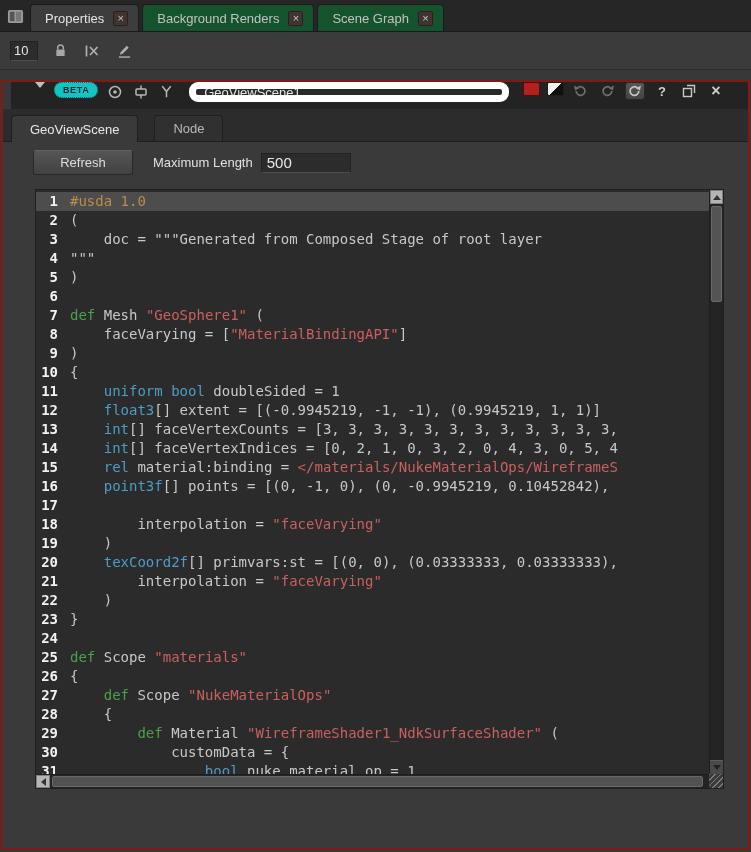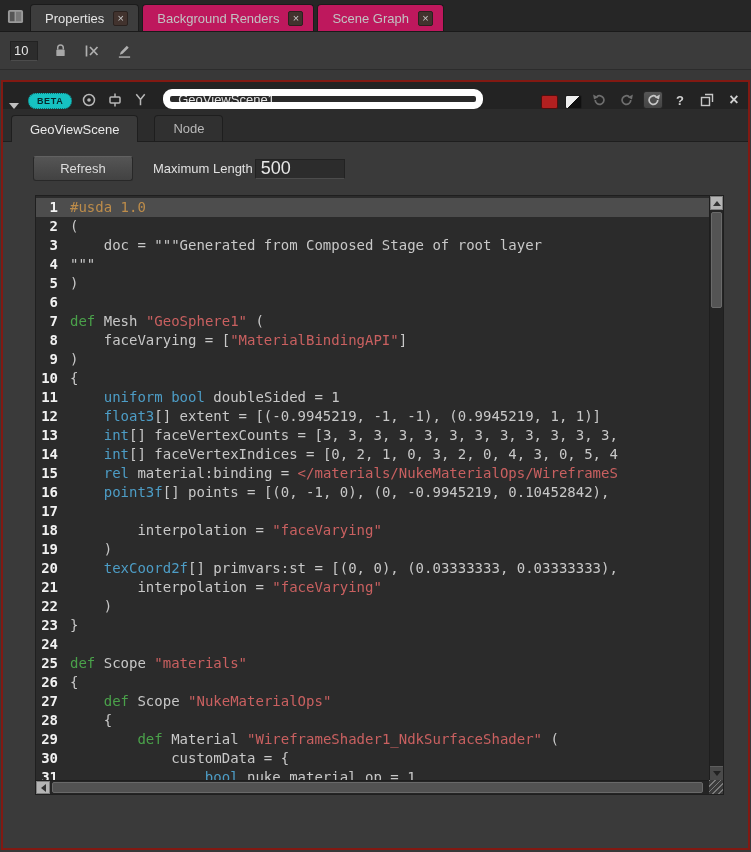--- a/index.html
+++ b/index.html
@@ -5,38 +5,38 @@
   html,body{margin:0;padding:0;width:751px;height:852px;overflow:hidden;
     background:#383838;font-family:"Liberation Sans",sans-serif;
     -webkit-font-smoothing:antialiased;}
   *{box-sizing:border-box;}
 
   
   .wtabbar{height:32px;background:#262626;border-bottom:1px solid #1a1a1a;
     display:flex;align-items:flex-end;padding-left:4px;}
   .pane-icon{width:22px;height:24px;margin:0 4px 3px 0;display:flex;align-items:center;justify-content:center;}
   .wtab{height:27px;display:flex;align-items:center;gap:9px;padding:0 10px 0 14px;
-    background:#be185d;border:1px solid #1b1b1b;border-bottom:none;
+    background:#14532d;border:1px solid #1b1b1b;border-bottom:none;
     border-radius:4px 4px 0 0;margin-right:3px;color:#c2c2c2;font-size:13px;}
   .wtab.active{background:#3d3d3d;color:#e4e4e4;}
   .tclose{width:15px;height:15px;background:#42332e;border:1px solid #2a211e;border-radius:2px;
     color:#c8c8c8;font-size:11px;line-height:13px;text-align:center;cursor:default;}
 
   
   .ptoolbar{height:38px;display:flex;align-items:center;gap:12px;padding:0 10px;
     background:#3b3b3b;border-bottom:1px solid #2c2c2c;}
   .small-input{width:28px;height:20px;background:#2c2c2c;border:1px solid #222;
     border-bottom-color:#4c4c4c;color:#e6e6e6;font-size:13px;padding:0 3px;
     font-family:"Liberation Sans",sans-serif;}
   .tico{width:20px;height:20px;display:flex;align-items:center;justify-content:center;}
 
   
   .panel{position:absolute;left:1px;right:1px;top:80px;bottom:2px;
     border:2px solid #821912;background:#383838;display:flex;flex-direction:column;}
-  .phead{height:27px;background:#232323;display:flex;align-items:flex-end;gap:7px;padding:0 4px;flex:none;}
+  .phead{height:27px;background:#232323;display:flex;align-items:flex-start;gap:7px;padding:0 22px;flex:none;margin-left:8px;}
   .tri-down{width:0;height:0;border-left:5px solid transparent;border-right:5px solid transparent;
     border-top:6px solid #c0c0c0;margin:0 2px;}
   .beta{background:#16c2c2;color:#06282a;font-size:9px;font-weight:bold;letter-spacing:.6px;
     padding:2px 8px;border-radius:8px;border:1px dotted #0c6b6b;}
   .hico{width:19px;height:19px;display:flex;align-items:center;justify-content:center;}
   .title-field{width:320px;height:20px;background:#2a2a2a;border:7px solid #ffffff;border-radius:9px;
     color:#e4e4e4;font-size:13px;padding:0 8px;margin-left:6px;font-family:"Liberation Sans",sans-serif;}
   .spacer{flex:1;}
   .swatch-red{width:17px;height:14px;background:#b32020;border:1px solid #4d0f0f;border-radius:2px;}
   .swatch-bw{width:17px;height:14px;border:1px solid #1d1d1d;border-radius:2px;
@@ -48,28 +48,28 @@
 
   
   .ptabs{background:#2c2c2c;display:flex;align-items:flex-end;padding:5px 0 0 8px;
     border-bottom:1px solid #1e1e1e;flex:none;}
   .ptab{height:26px;display:flex;align-items:center;padding:0 18px;font-size:13px;
     background:#303030;color:#b8b8b8;border:1px solid #1e1e1e;border-bottom:none;
     border-radius:4px 4px 0 0;margin-right:16px;}
   .ptab.active{background:#3a3a3a;color:#e8e8e8;position:relative;top:1px;height:27px;}
 
   
-  .pcontent{flex:1;background:#3a3a3a;padding-top:14px;overflow:hidden;}
+  .pcontent{flex:1;background:#3a3a3a;padding-top:8px;overflow:hidden;}
   .controls{display:flex;align-items:center;margin-left:30px;}
   .refresh-btn{width:100px;height:25px;background:linear-gradient(#555,#424242);
     border:1px solid #282828;border-top-color:#616161;border-radius:3px;color:#ddd;
     font-size:13px;font-family:"Liberation Sans",sans-serif;}
   .ml-label{color:#e0e0e0;font-size:13px;margin-left:20px;}
-  .ml-input{width:90px;height:20px;margin-left:2px;background:#2c2c2c;border:1px solid #222;
-    border-bottom-color:#4c4c4c;color:#e8e8e8;font-size:18px;padding:0 5px;
+  .ml-input{width:90px;height:20px;margin-left:8px;background:#2c2c2c;border:1px solid #222;
+    border-bottom-color:#4c4c4c;color:#e8e8e8;font-size:15px;padding:0 5px;
     font-family:"Liberation Sans",sans-serif;}
 
   
   .code-area{position:relative;margin:14px 24px 0 32px;height:600px;background:#2b2b2b;
     border:1px solid #1f1f1f;overflow:hidden;}
   .code-lines{position:absolute;top:0;left:0;right:14px;bottom:14px;overflow:hidden;padding-top:2px;
     font-family:"DejaVu Sans Mono",monospace;font-size:14px;line-height:19px;}
   .crow{display:flex;height:19px;white-space:pre;}
   .crow.hl{background:#4d4d4d;}
   .ln{flex:none;width:34px;text-align:right;padding-right:12px;color:#f2f2f2;font-weight:bold;}

